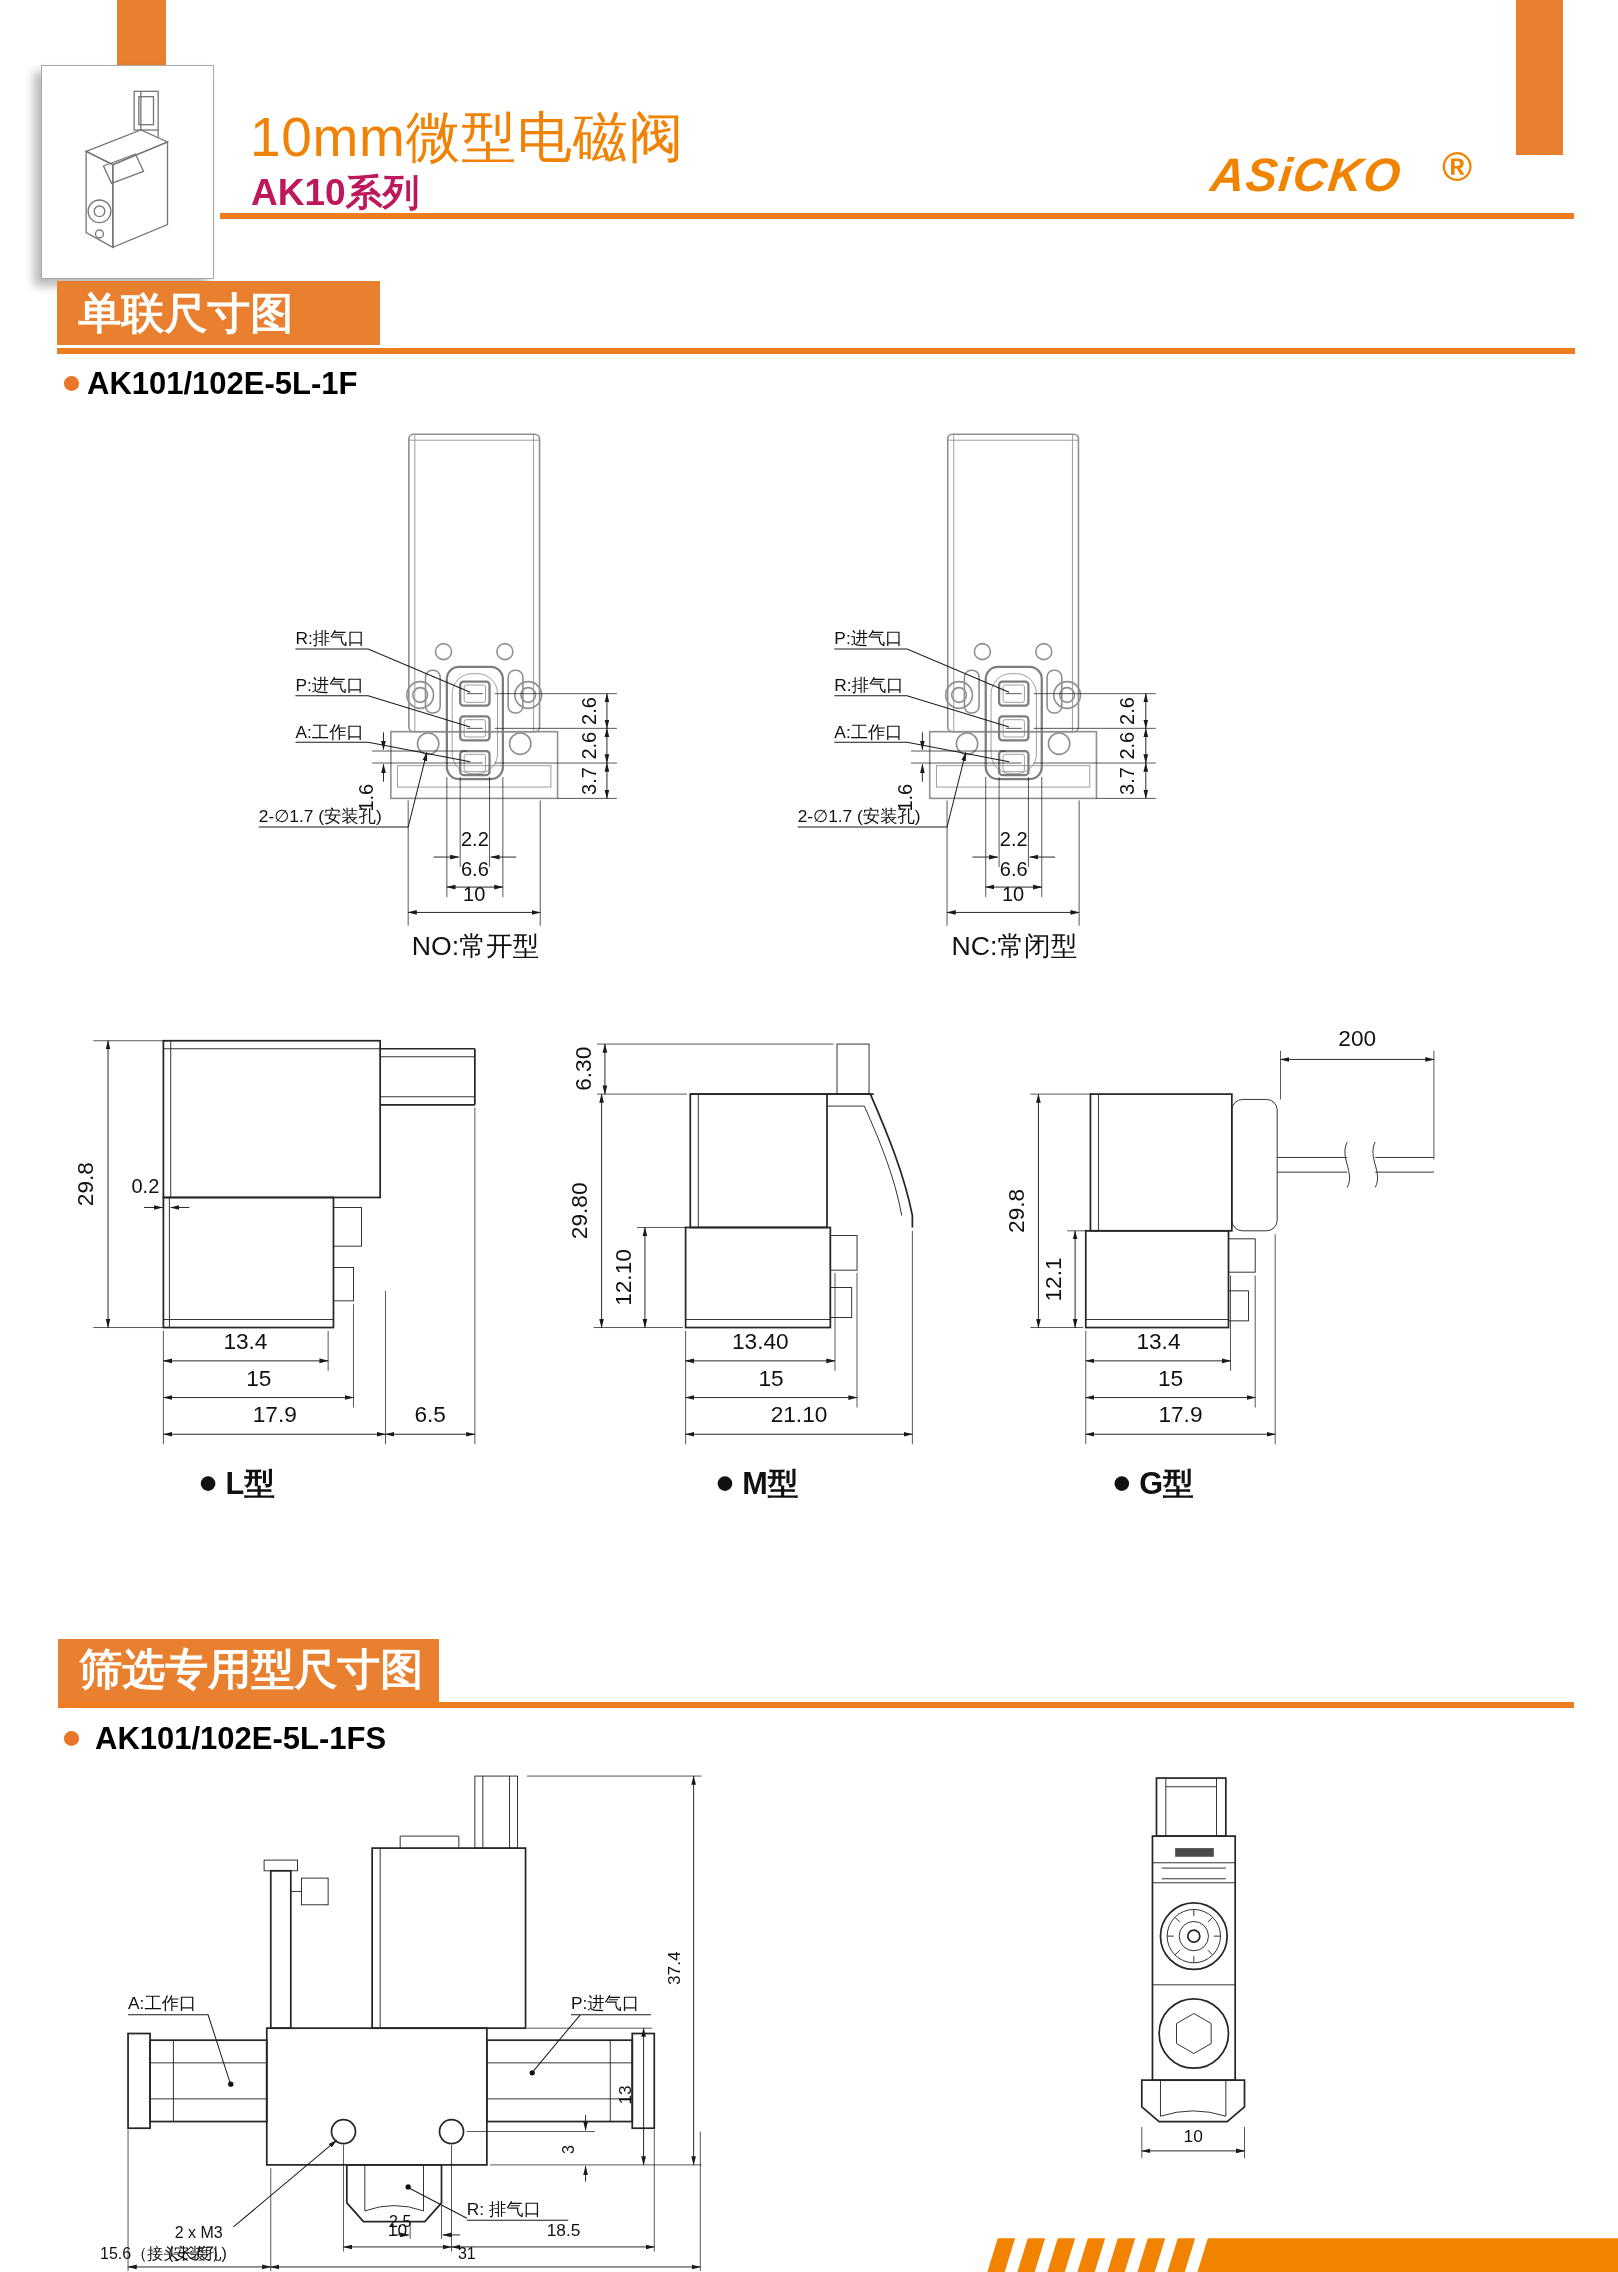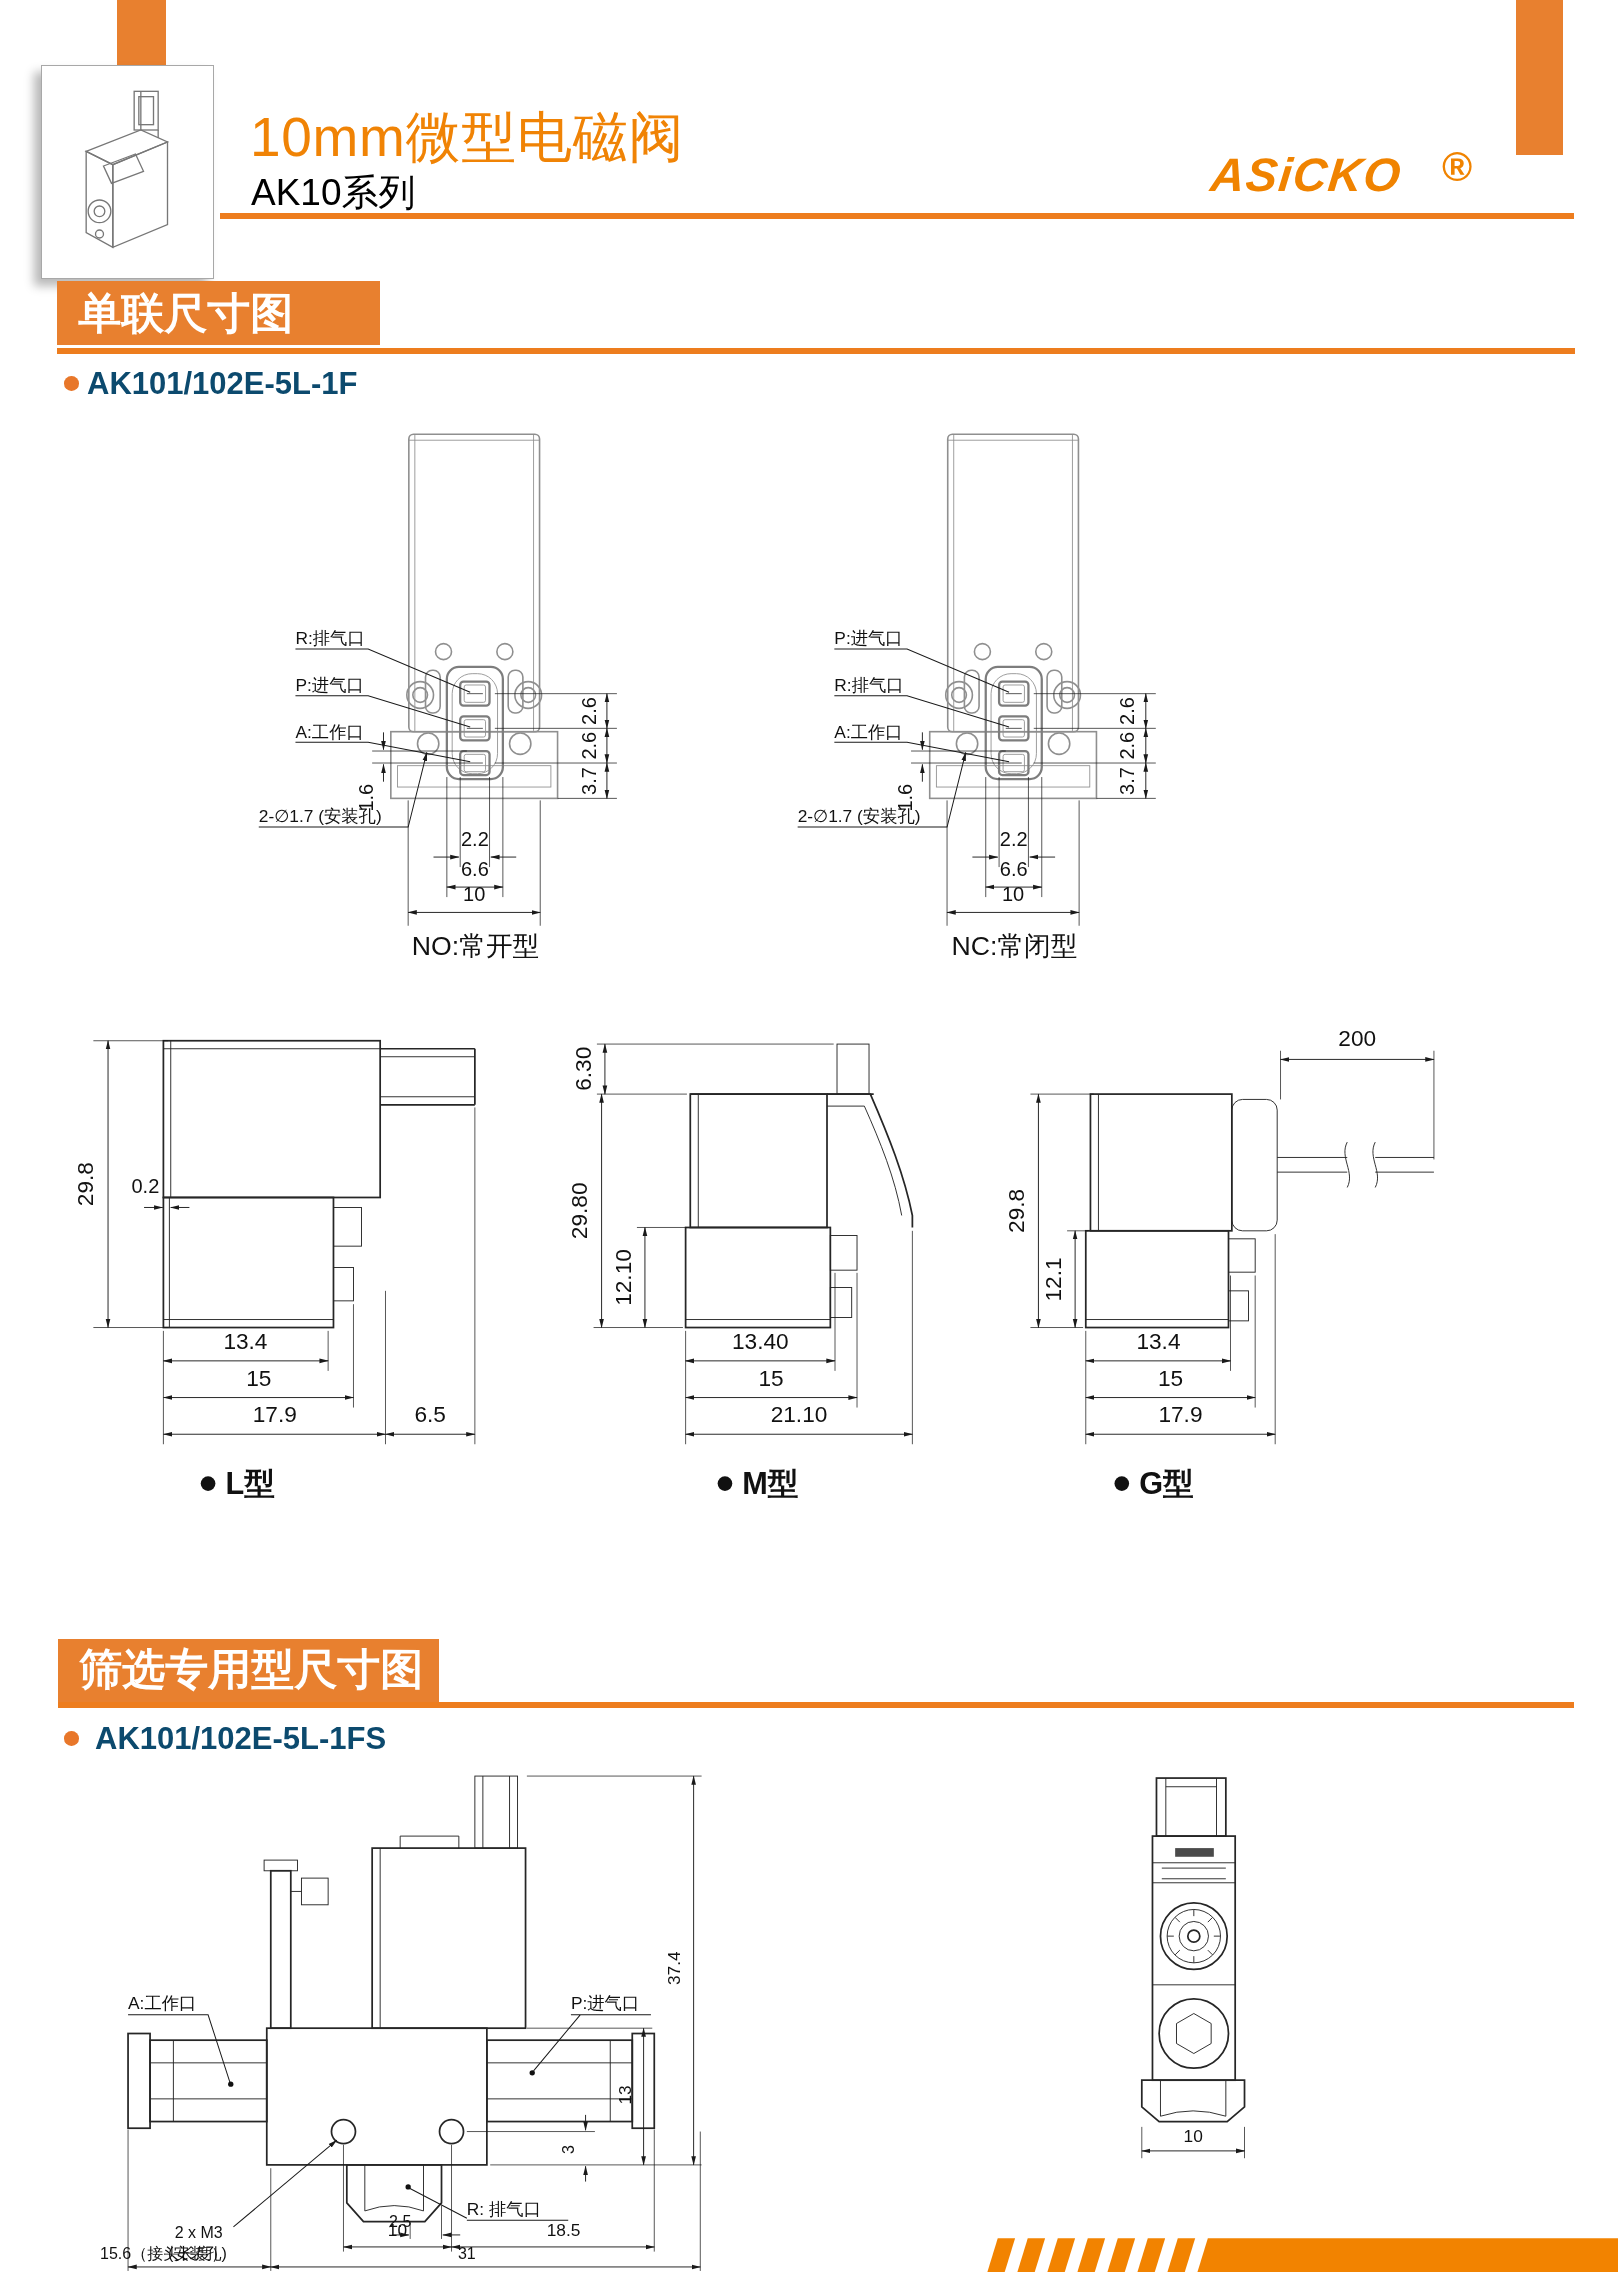--- a/index.html
+++ b/index.html
@@ -4,30 +4,30 @@
 <style>
   html,body{margin:0;padding:0;background:#e9e9e9;}
   .page{position:relative;width:1618px;height:2273px;background:#ffffff;overflow:hidden;
         font-family:"Liberation Sans",sans-serif;}
   .abs{position:absolute;}
   
   .bar{background:#e8802f;}
   .prodbox{left:41px;top:65px;width:171px;height:212px;background:#fff;border:1.3px solid #a8a8a8;
            box-shadow:-6.7px 6.7px 9.3px rgba(0,0,0,.28);}
   .title{left:250px;top:101px;font-size:55px;font-weight:normal;color:#f08305;letter-spacing:0.7px;}
-  .subtitle{left:251px;top:168px;font-size:37px;font-weight:400;color:#000000;}
+  .subtitle{left:251px;top:168px;font-size:37px;font-weight:700;color:#be185d;}
   .hrule{left:220px;top:213px;width:1354px;height:6px;background:#ed7d1e;}
   .logo{left:1211px;top:147px;font-size:47px;font-weight:800;font-style:italic;color:#f08300;
         transform:skewX(-6deg);letter-spacing:1.3px;}
   .regmark{left:1442px;top:144px;font-size:41px;color:#f08300;font-weight:bold;}
   
   .secbox{background:#e8802f;color:#fff;font-weight:bold;font-size:43px;line-height:64px;padding-left:21.3px;}
   .secrule{height:6px;background:#ed7d1e;}
   .bullet-dot{width:14.7px;height:14.7px;border-radius:50%;background:#e8772a;}
-  .bullet-txt{font-size:31px;font-weight:bold;color:#0c4a6e;}
+  .bullet-txt{font-size:31px;font-weight:bold;color:#000000;}
   
   svg{position:absolute;left:0;}
   svg text{font-family:"Liberation Sans",sans-serif;}
   .gb{stroke:#8f8f8f;stroke-width:2.4;fill:none}
   .gb2{stroke:#8f8f8f;stroke-width:1.3;fill:none}
   .gbt{stroke:#7d7d7d;stroke-width:3.4;fill:none}
   .bb{stroke:#262626;stroke-width:2.6;fill:none}
   .bb2{stroke:#262626;stroke-width:1.4;fill:none}
   .xl{stroke:#1a1a1a;stroke-width:1.1;fill:none}
   .dl{stroke:#1a1a1a;stroke-width:1.4;fill:none}

